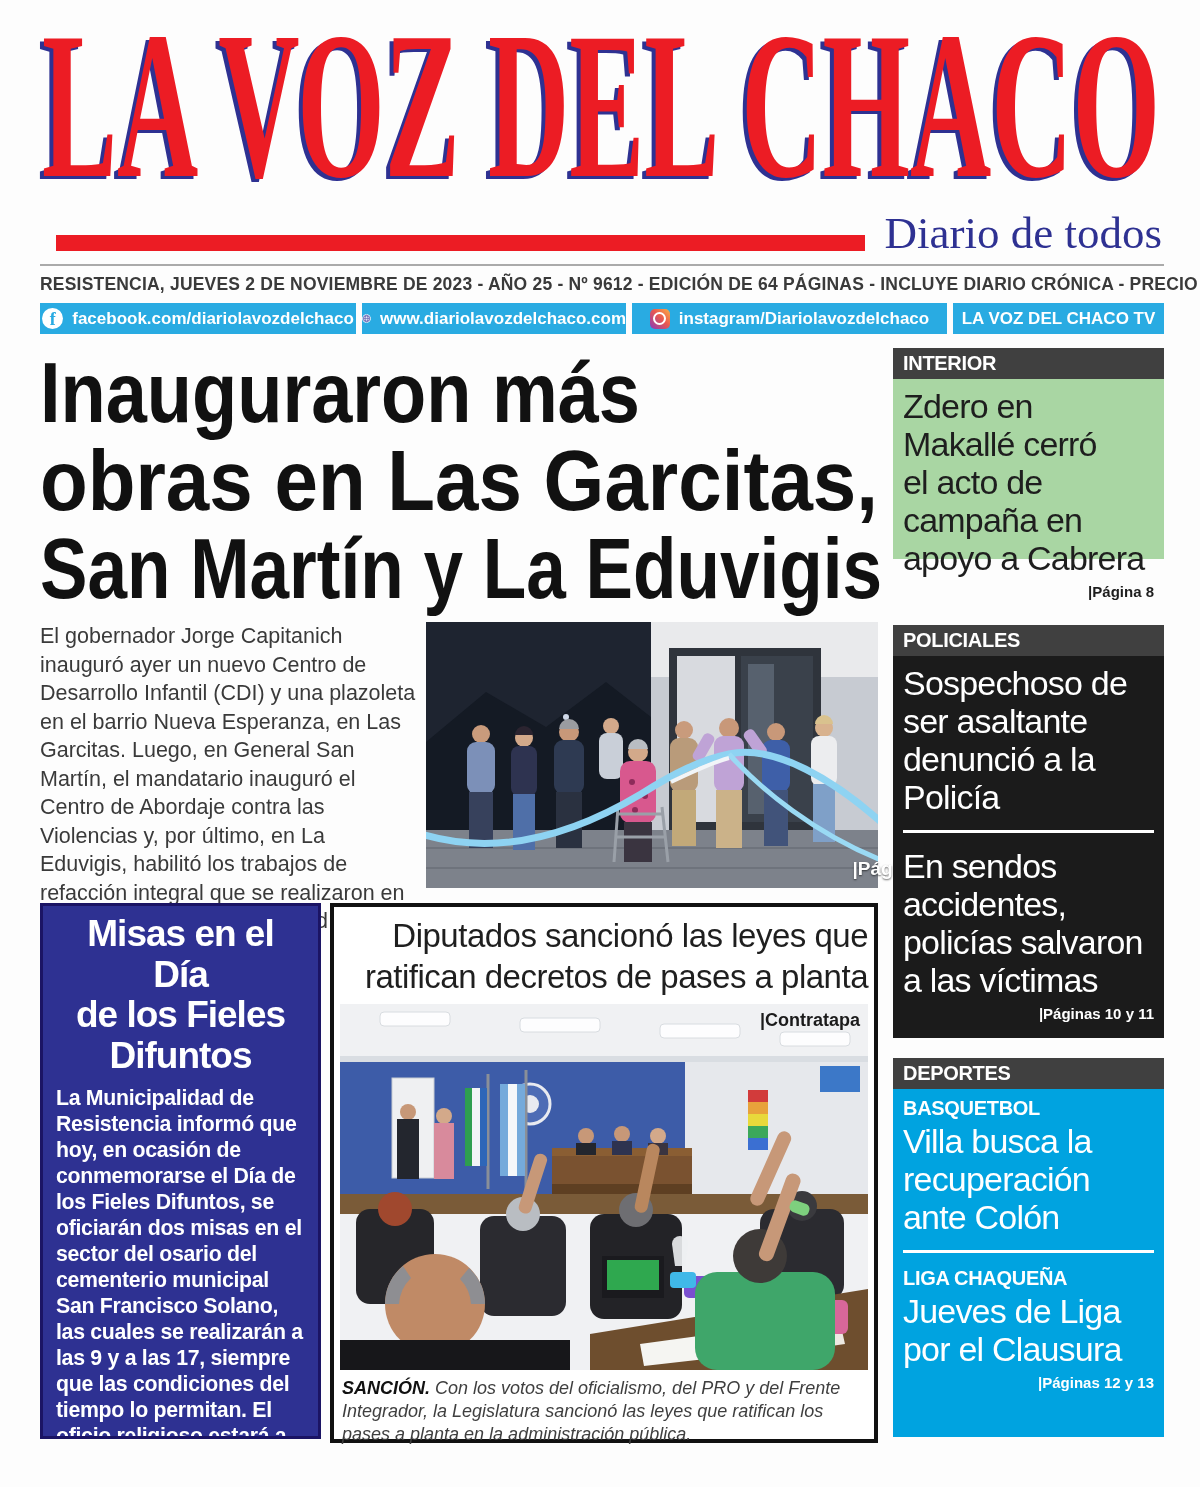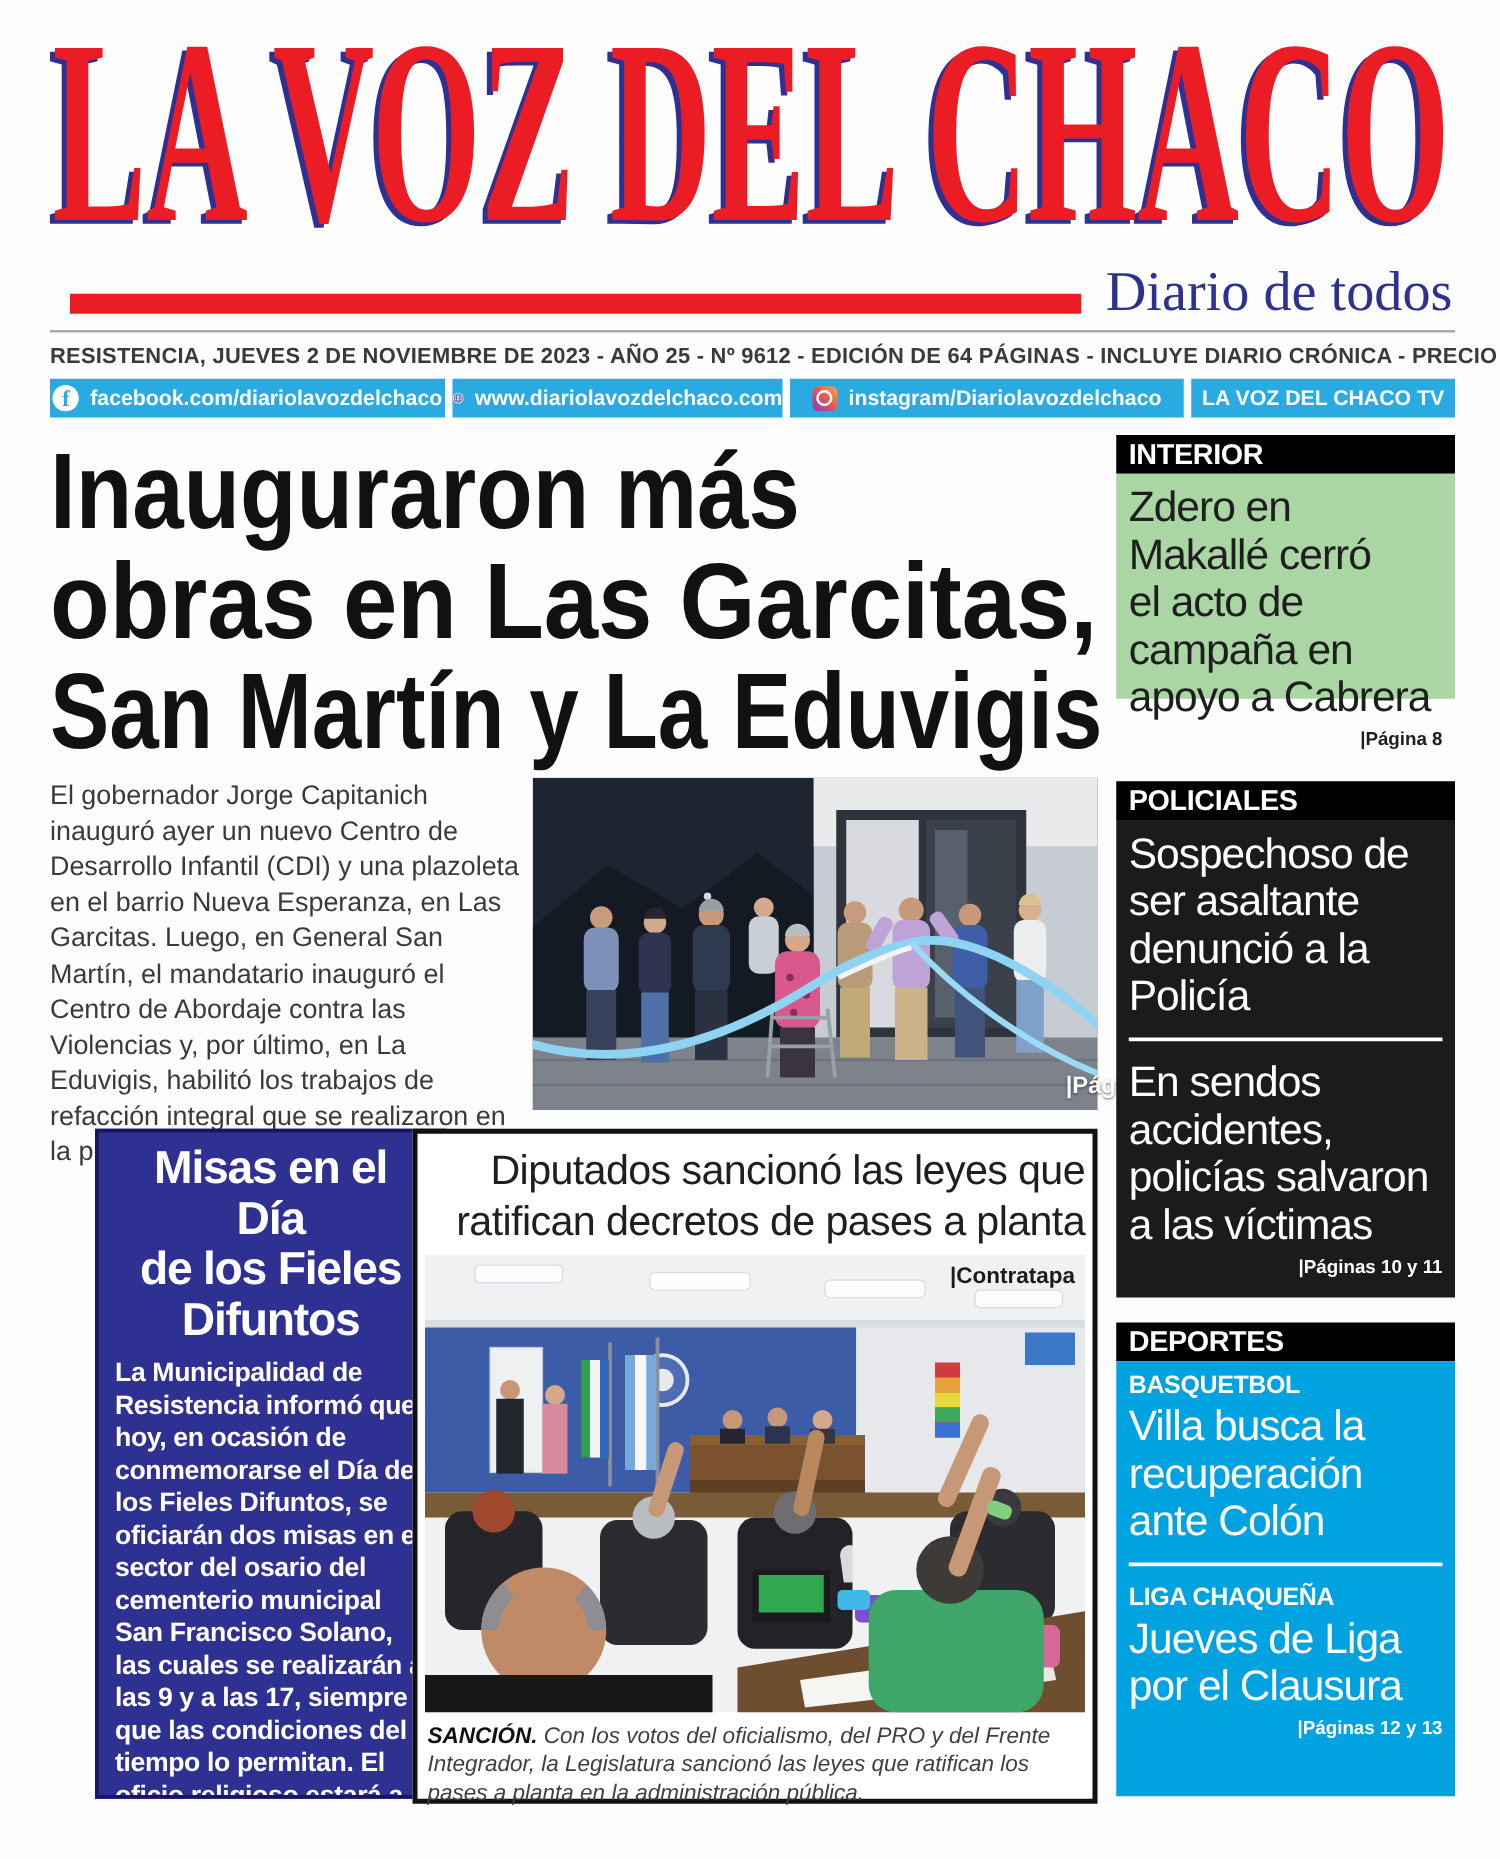--- a/index.html
+++ b/index.html
@@ -41,39 +41,39 @@
              line-height:28.5px;color:#3a3a3a;}
 
   
   .photo-frame{position:absolute;overflow:hidden;}
   .photo-label{position:absolute;right:10px;bottom:8px;color:#fff;font-weight:bold;
                font-size:19px;text-shadow:0 1px 2px rgba(0,0,0,.6);}
 
   
   #misas-box{position:absolute;left:40px;top:903px;width:281px;height:536px;
              background:#2E3192;border:3px solid #1B1464;box-sizing:border-box;
-             padding:8px 13px;color:#fff;overflow:hidden;margin-left:36px;}
+             padding:8px 13px;color:#fff;overflow:hidden;}
   #misas-title{font-weight:bold;font-size:37px;line-height:1.1;text-align:center;
                letter-spacing:-1px;white-space:pre-line;}
   #misas-body{font-weight:bold;font-size:21.3px;line-height:26px;letter-spacing:-0.3px;
               margin-top:8px;}
 
   
   #dip-box{position:absolute;left:330px;top:903px;width:548px;height:540px;
            border:4px solid #111;box-sizing:border-box;background:#fff;padding:4px 6px;}
   #dip-headline{font-size:33px;line-height:1.25;color:#1f1f1f;text-align:right;
                 white-space:pre-line;letter-spacing:-0.5px;padding:4px 0 6px 0;}
   #dip-photo{position:relative;width:528px;height:366px;}
   #dip-ref{position:absolute;top:6px;right:8px;font-weight:bold;font-size:18px;color:#1b1b1b;}
   #dip-caption{font-size:18px;line-height:23px;color:#3f3f3f;padding:7px 2px 0 2px;font-style:italic;}
   #dip-caption b{color:#111;}
 
   
   .sb-section{position:absolute;left:893px;width:271px;box-sizing:border-box;}
-  .sb-header{background:#000000;color:#fff;font-weight:bold;font-size:23px;height:31px;
+  .sb-header{background:#404040;color:#fff;font-weight:bold;font-size:20px;height:31px;
              line-height:31px;padding-left:10px;letter-spacing:-0.3px;}
   .sb-body{padding:8px 10px;box-sizing:border-box;}
   .stitle{font-size:34px;line-height:38px;letter-spacing:-0.8px;white-space:pre-line;}
   .sref{font-weight:bold;font-size:15px;text-align:right;margin-top:6px;}
   .skicker{font-weight:bold;font-size:20px;letter-spacing:-0.3px;margin-bottom:2px;}
   .sdivider{height:3px;background:#fff;margin:14px 0;}
   #sec-interior .sb-body{background:#A9D6A3;height:180px;color:#1e1e1e;}
   #sec-policiales .sb-body{background:#1B1B1B;height:382px;color:#fff;}
   #sec-deportes .sb-body{background:#00A3E0;height:348px;color:#fff;}
 </style>

